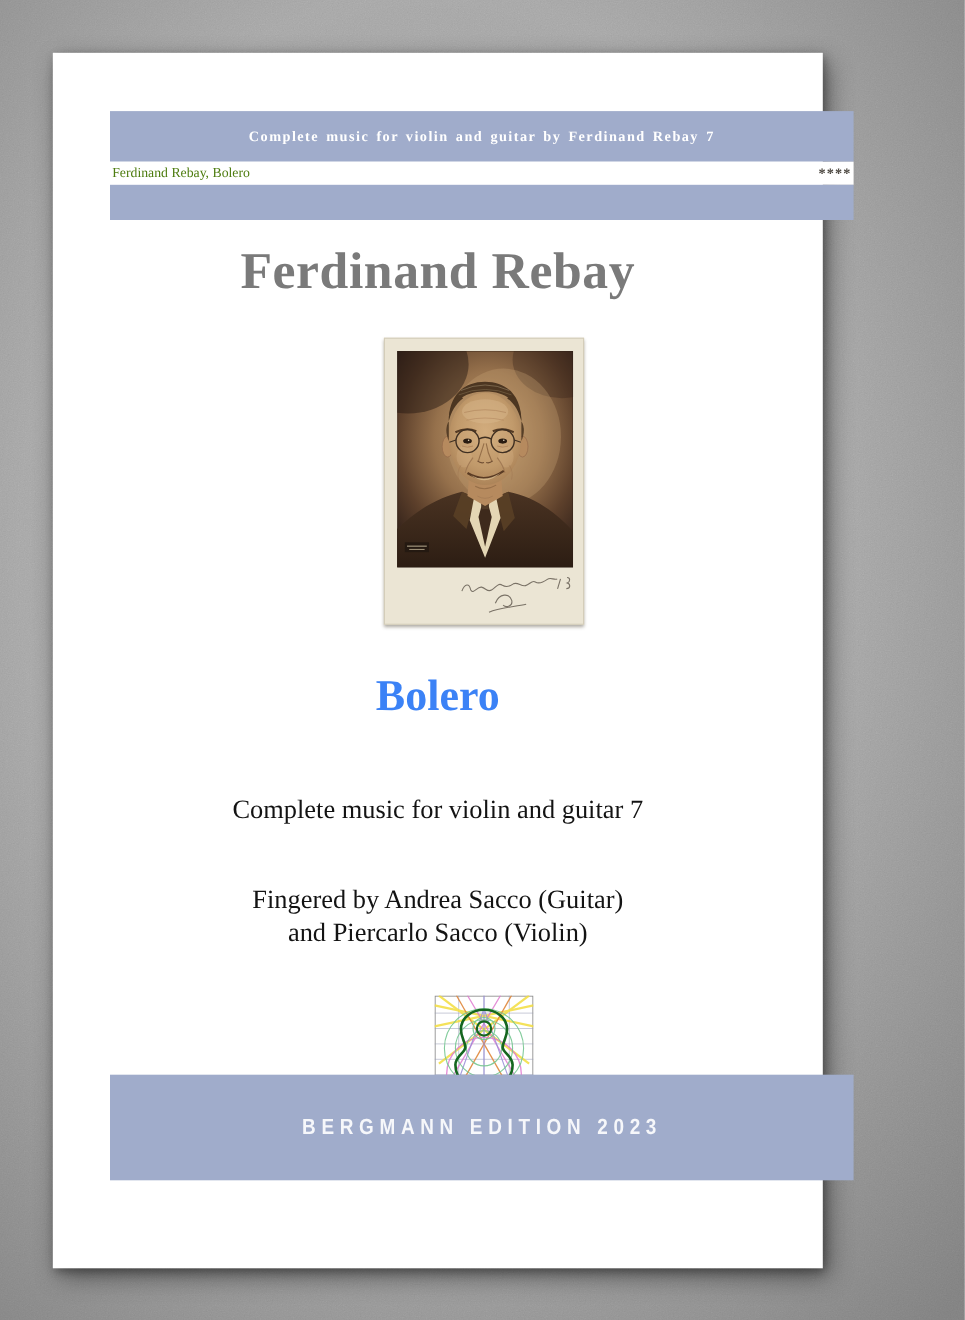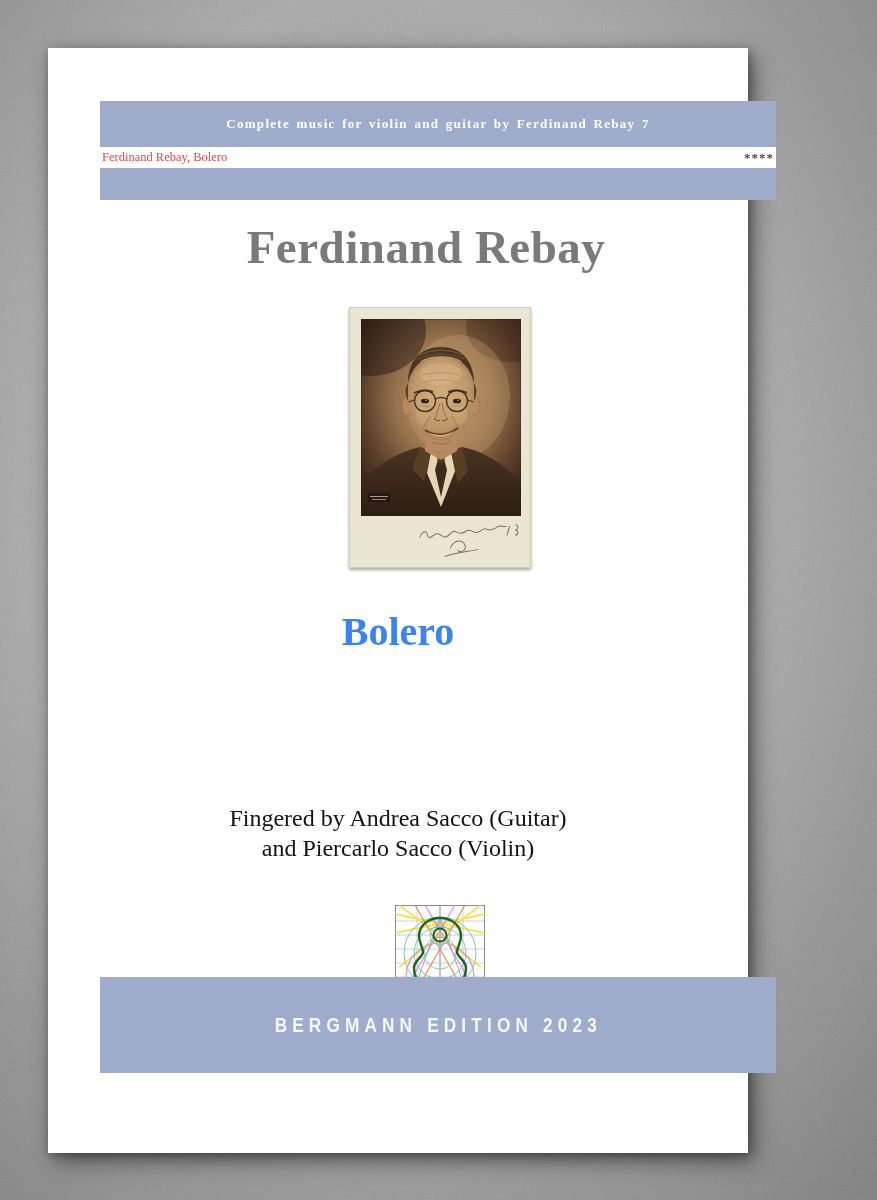--- a/index.html
+++ b/index.html
@@ -16,26 +16,26 @@
   }
   .band{position:absolute;left:52px;width:676px;background:#a0accb;}
   .band-primary{top:53px;height:46px;display:flex;align-items:center;justify-content:center;}
   .band-primary span{
     color:#ffffff;font-weight:bold;font-size:13px;letter-spacing:1.3px;word-spacing:2px;
   }
   .running-head{
     position:absolute;left:52px;top:99px;width:676px;height:21px;background:#ffffff;
     display:flex;align-items:center;justify-content:space-between;box-sizing:border-box;padding:0 2px;
   }
-  .running-head .rh-left{font-size:12.5px;color:#ef4444;}
+  .running-head .rh-left{font-size:12.5px;color:#4d7c0f;}
   .running-head .rh-right{font-size:13px;font-weight:bold;color:#4c4740;letter-spacing:1px;}
   .band-secondary{top:120px;height:32px;}
   .composer{
     position:absolute;left:0;top:172px;width:100%;margin:0;text-align:center;
-    font-size:47px;line-height:54px;font-weight:bold;color:#7a7a7a;letter-spacing:0.5px;padding-left:28px;
+    font-size:47px;line-height:54px;font-weight:bold;color:#7a7a7a;letter-spacing:0.5px;
   }
   .photo{
     position:absolute;left:301px;top:259px;width:182px;height:261px;margin:0;
     background:#ebe5d4;border:1px solid #d4cdb9;box-sizing:border-box;
     box-shadow:0 2px 3px rgba(70,62,45,0.45);
   }
   .photo .sepia{position:absolute;left:11px;top:11px;}
   .photo .signature{position:absolute;left:0;top:208px;}
   .work-title{
     position:absolute;left:0;top:561px;width:100%;margin:0;text-align:center;
@@ -189,20 +189,21 @@
         <path d="M160,12 l-3,9"></path>
         <path d="M166,11 c3,0 3,4 0,5 c3,1 3,5 -1,5"></path>
         <path d="M100,32 c4,-9 13,-9 15,-2 c1,5 -5,7 -8,4"></path>
         <path d="M94,40 c10,-4 24,-4 34,-6"></path>
       </g>
     </svg>
   </figure>
 
   <h2 class="work-title">Bolero</h2>
 
+  <p class="work-subtitle">Complete music for violin and guitar 7</p>
 
   <div class="credits">
     <div>Fingered by Andrea Sacco (Guitar)</div>
     <div>and Piercarlo Sacco (Violin)</div>
   </div>
 
   <div class="logo">
     <svg width="90" height="88" viewBox="0 0 90 88">
       <rect x="0.5" y="0.5" width="89" height="87" fill="#ffffff" stroke="#8a8a8a" stroke-width="1"></rect>
       <g stroke="#9aa0b8" stroke-width="0.5">

